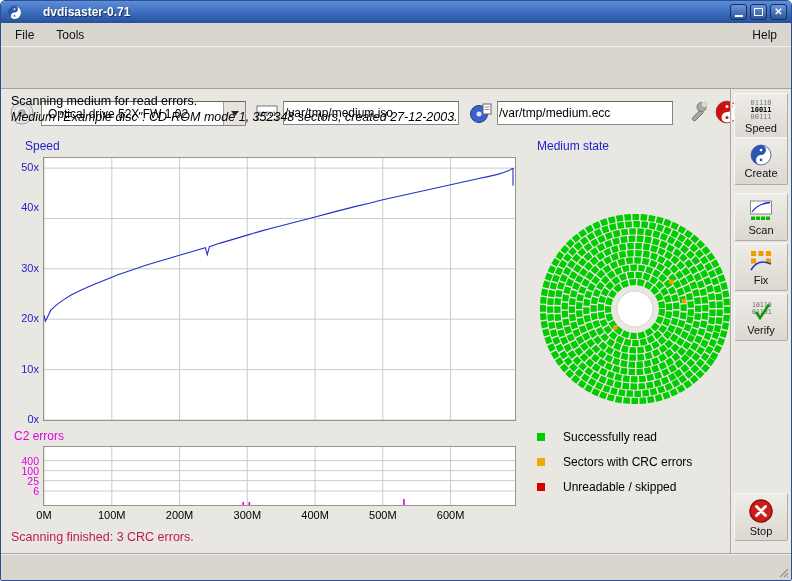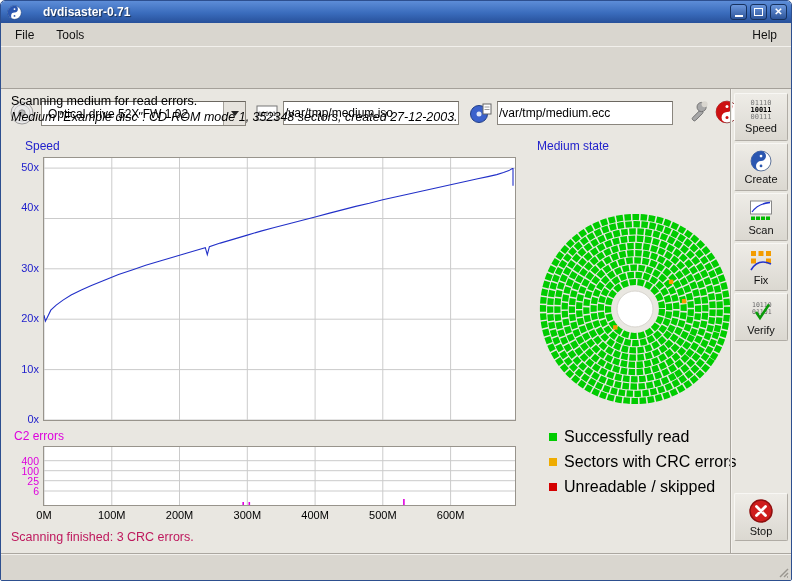--- a/index.html
+++ b/index.html
@@ -54,22 +54,22 @@
   .chart-title{position:absolute;font-size:12px;}
   #speed-title{left:24px;top:138px;color:#2222cc;}
   #medium-title{left:536px;top:138px;color:#2222cc;}
   #c2-title{left:13px;top:428px;color:#dd00dd;}
   #chart-labels{position:absolute;left:0;top:0;width:792px;height:581px;pointer-events:none;}
   .ytick{position:absolute;width:36px;text-align:right;font-size:11px;}
   .ytick.speed{color:#2222cc;left:2px;}
   .ytick.c2{color:#dd00dd;left:2px;font-size:10.5px;}
   .xtick{position:absolute;width:44px;text-align:center;font-size:11px;color:#000;}
   
-  .legend-row{position:absolute;left:548px;display:flex;align-items:center;gap:7px;
-    font-size:16px;color:#000;height:14px;}
+  .legend-row{position:absolute;left:536px;display:flex;align-items:center;gap:18px;
+    font-size:12px;color:#000;height:14px;}
   .swatch{width:8px;height:8px;display:inline-block;}
   
   #sidebar-sep{position:absolute;left:729px;top:88px;width:1px;height:464px;background:#a8a49d;}
   #sidebar-sep2{position:absolute;left:730px;top:88px;width:1px;height:464px;background:#f4f2ee;}
   .tool-btn{position:absolute;left:733px;width:54px;height:48px;display:flex;flex-direction:column;
     align-items:center;justify-content:center;gap:1px;
     background:linear-gradient(180deg,#eeece7,#dbd8d1);
     border:1px solid;border-color:#f8f7f4 #b0aca5 #b0aca5 #f8f7f4;border-radius:2px;
     font-size:11px;color:#111;}
   .bin-icon{font-family:"DejaVu Sans Mono",monospace;font-size:7px;line-height:7px;text-align:left;}
@@ -274,21 +274,21 @@
 
   <div class="tool-btn" style="top:92px;">
     <span class="bin-icon">
       <div class="r1">01110</div>
       <div class="r2">10011</div>
       <div class="r3">00111</div>
     </span>
     <span class="tool-label">Speed</span>
   </div>
 
-  <div class="tool-btn" style="top:142px;">
+  <div class="tool-btn" style="top:136px;">
     <svg viewBox="0 0 32 32" width="22" height="22">
       <circle cx="16" cy="16" r="14.5" fill="#fff" stroke="#1c3c74"></circle>
       <path d="M16 1.5 a14.5 14.5 0 0 0 0 29 a7.25 7.25 0 0 1 0 -14.5 a7.25 7.25 0 0 0 0 -14.5" fill="#2a56b0"></path>
       <circle cx="16" cy="8.75" r="2" fill="#fff"></circle>
         <circle cx="16" cy="23.25" r="2" fill="#2a56b0"></circle>
     </svg>
     <span class="tool-label">Create</span>
   </div>
 
   <div class="tool-btn" style="top:192px;">

